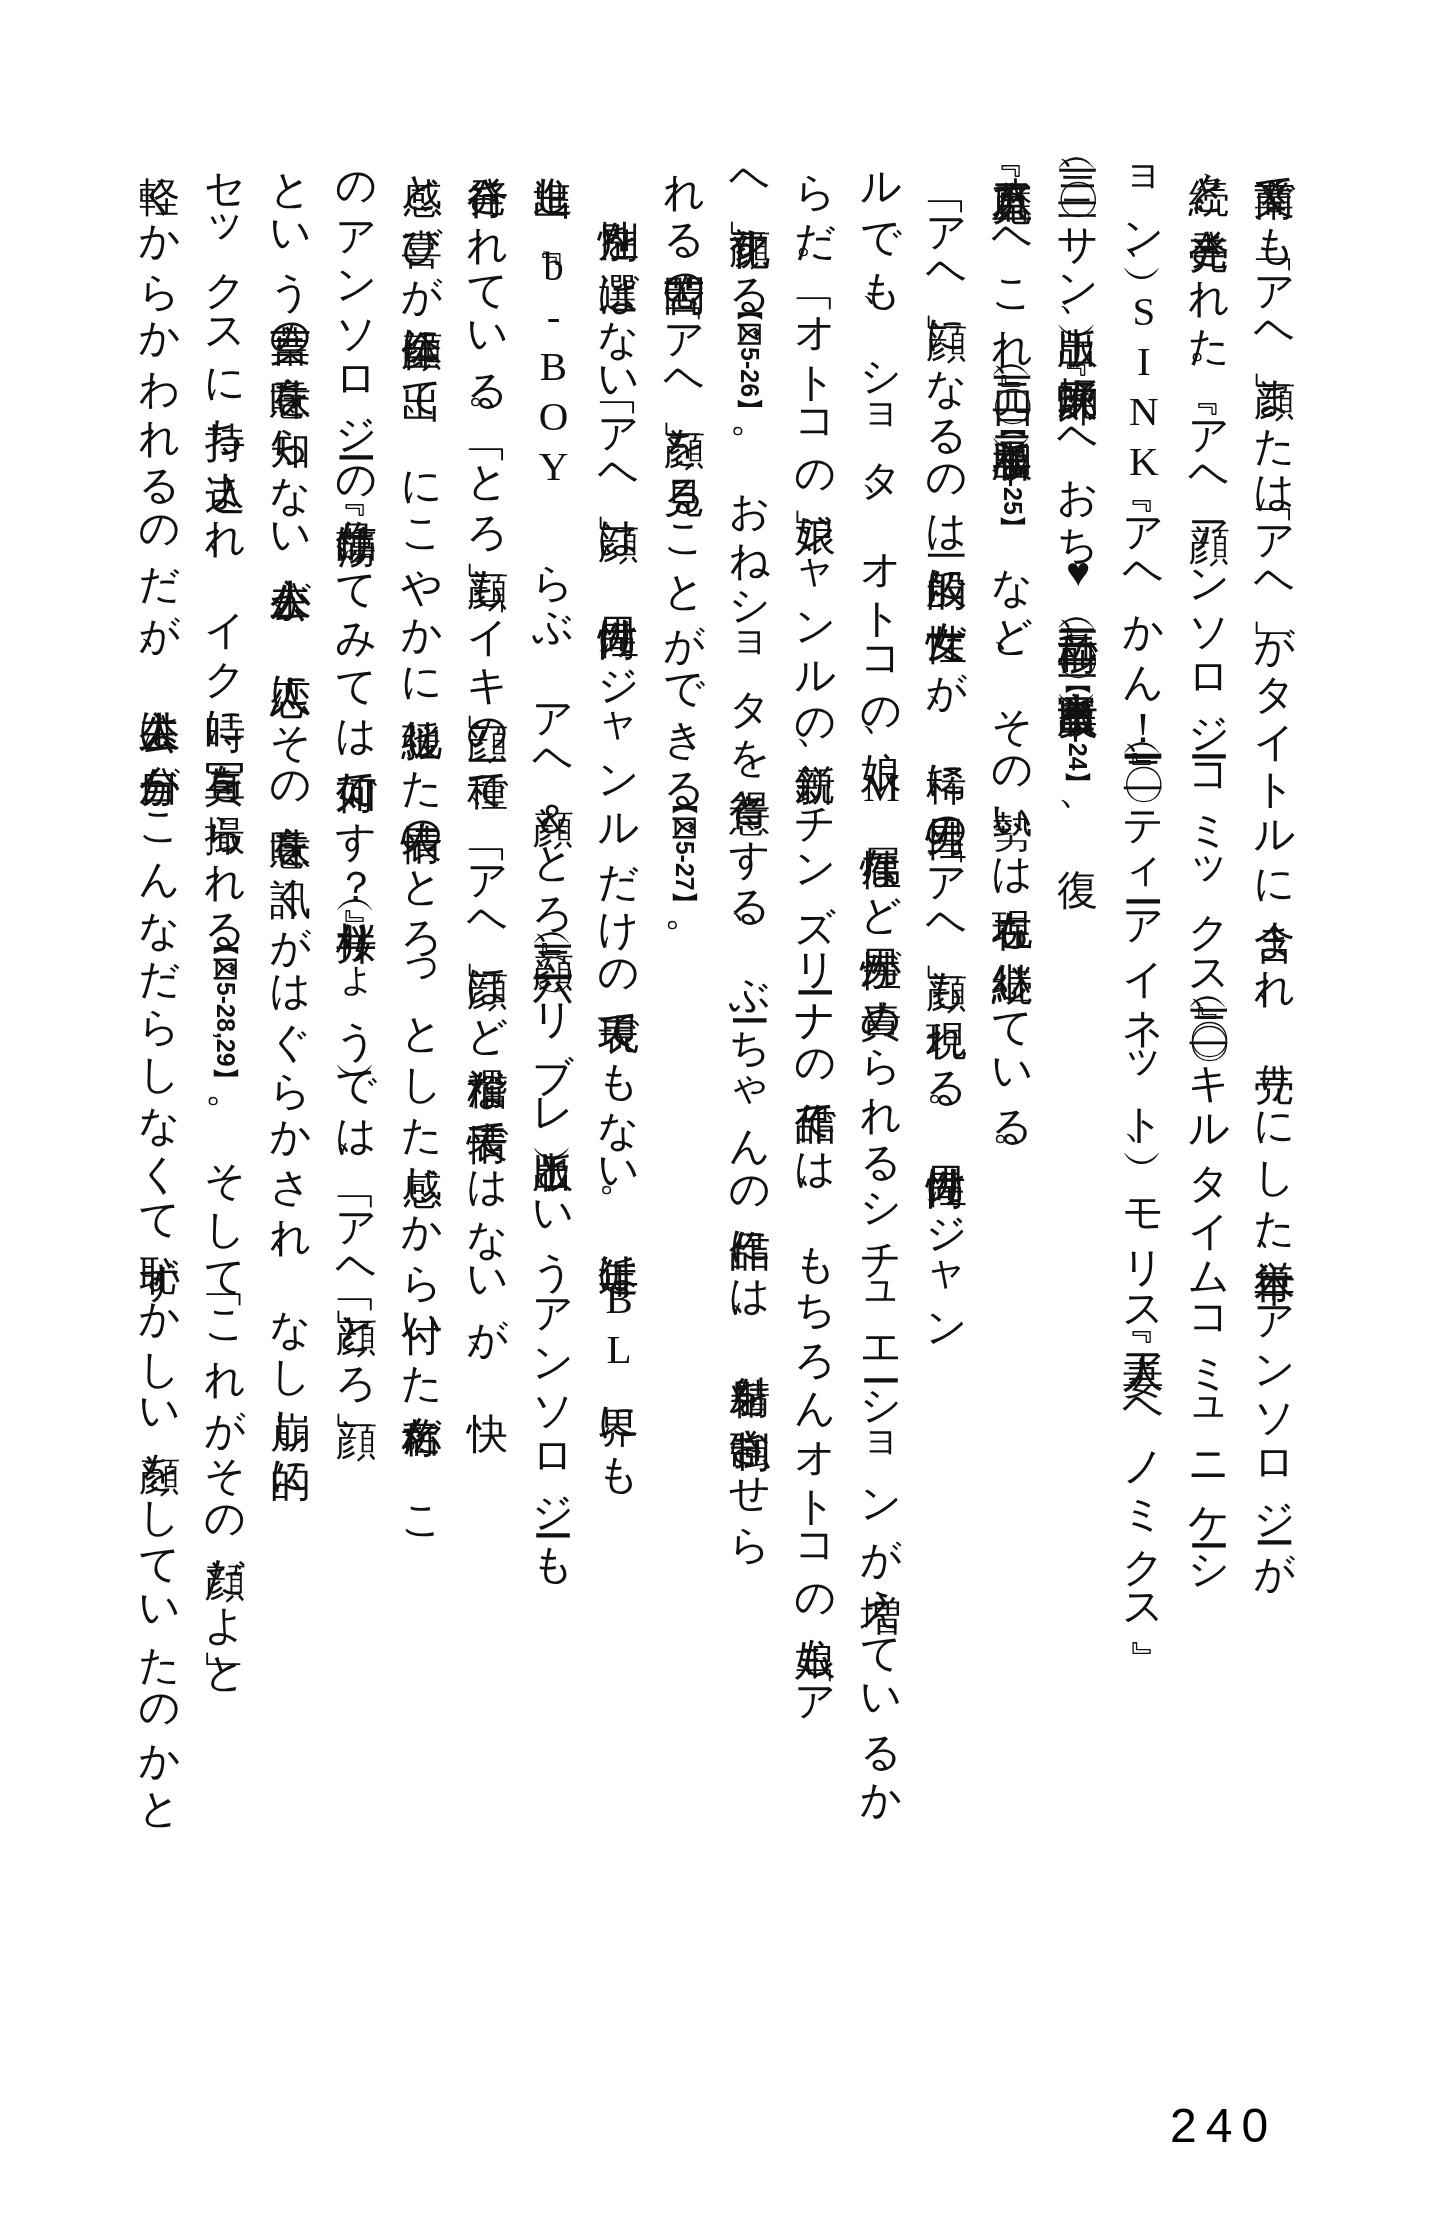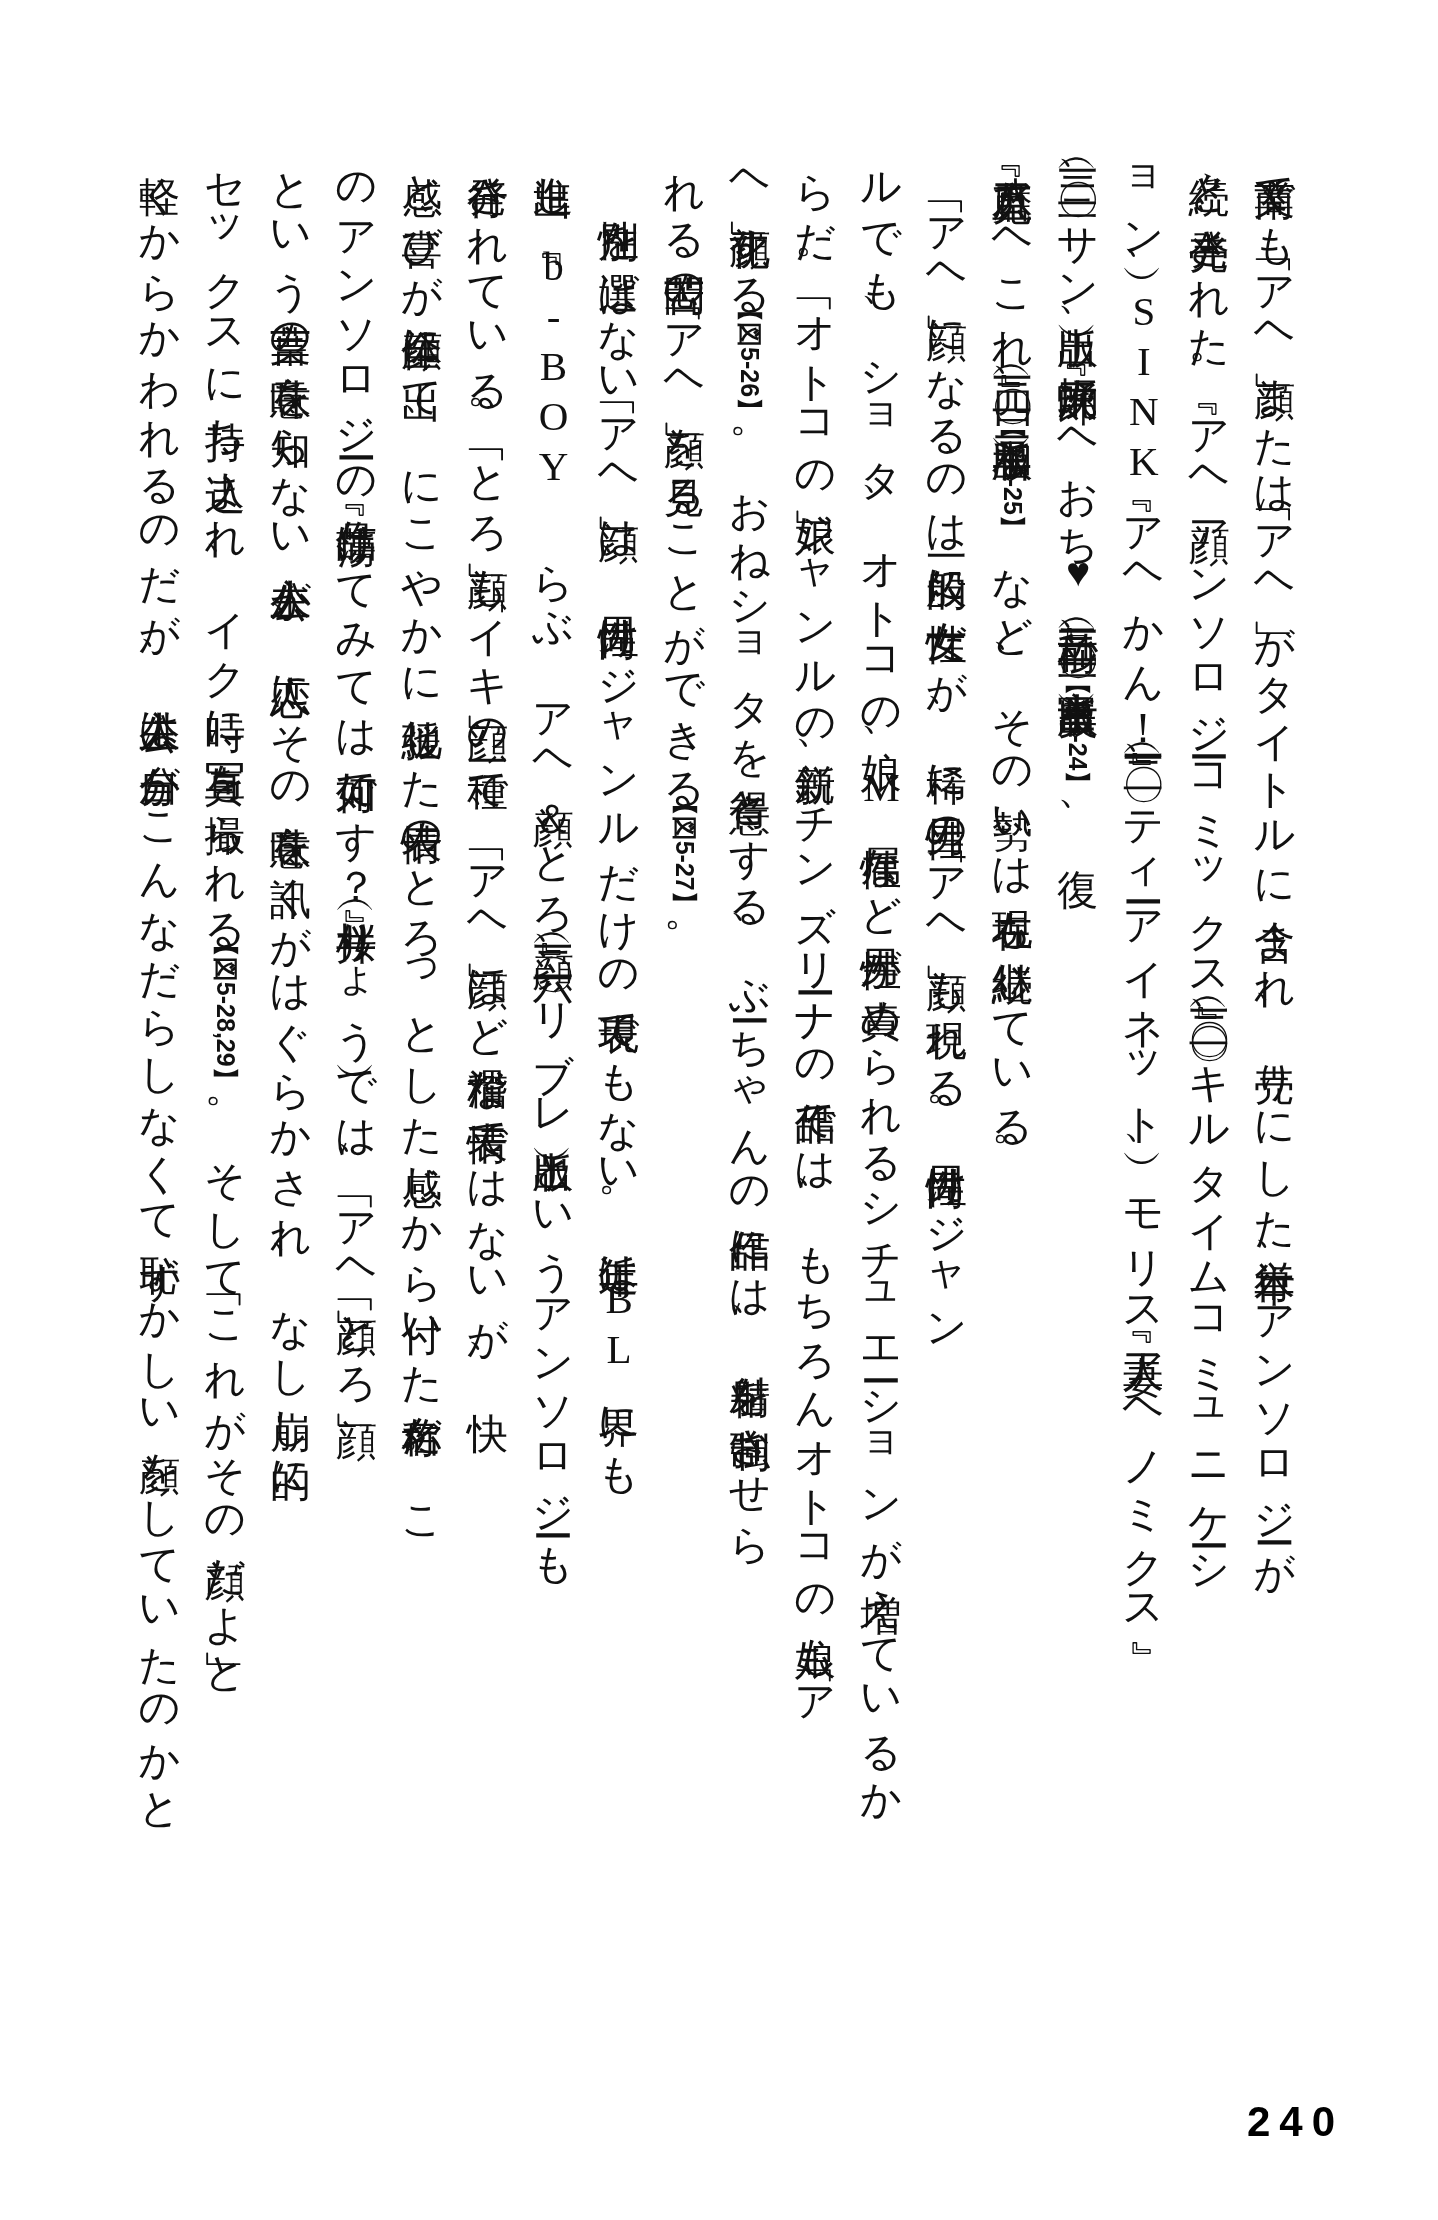--- a/index.html
+++ b/index.html
@@ -36,25 +36,25 @@
   }
   .fig {
     font-family: "Liberation Sans", "DejaVu Sans", sans-serif;
     font-weight: bold;
     font-size: 25px;
     letter-spacing: 0;
     text-orientation: sideways;
   }
   .page-number {
     position: absolute;
-    left: 1247px;
+    left: 1170px;
     top: 2098px;
     font-family: "Liberation Sans", "DejaVu Sans", sans-serif;
-    font-weight: bold;
-    font-size: 42px;
+    font-weight: normal;
+    font-size: 48px;
     letter-spacing: 9px;
     color: #000000;
   }
 </style>
 </head>
 <body>
 
 <div class="text-block" id="text-block">
     <div class="col"><span class="t">商業でも「アヘ顔」または「アヘ」がタイトルに含まれ、売りにした単行本、アンソロジーが</span></div>
     <div class="col"><span class="t">続々と発売された。『アヘ顔アンソロジーコミックス』（二〇一〇、キルタイムコミュニケーシ</span></div>

